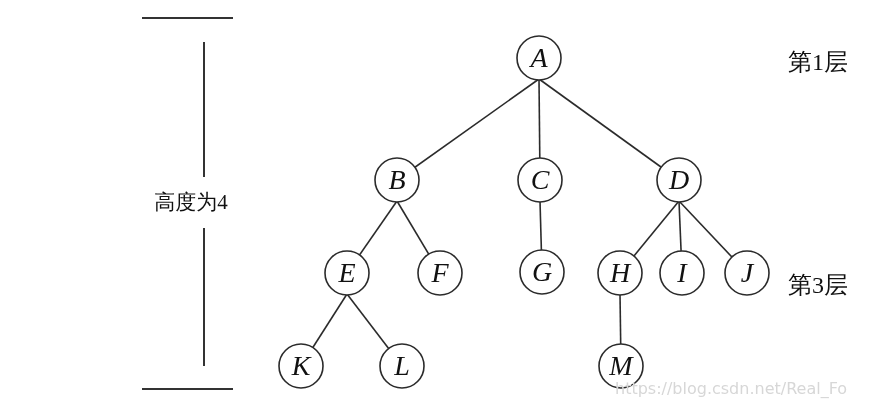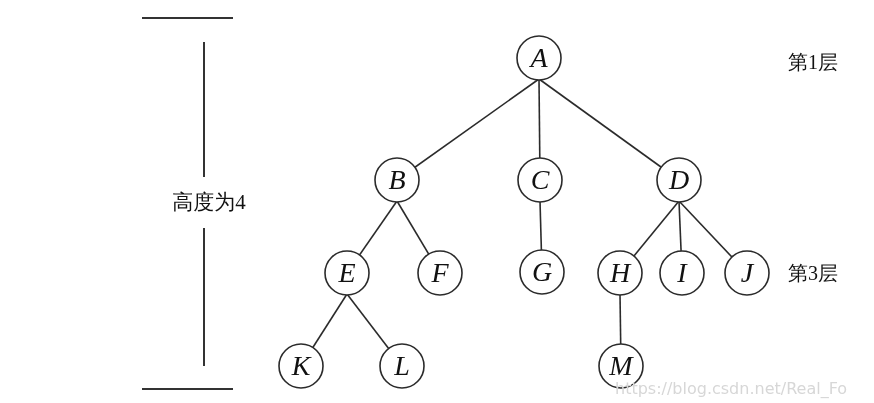--- a/index.html
+++ b/index.html
@@ -50,40 +50,40 @@
   .bracket-line {
     position: absolute;
     width: 2px;
     left: 203px;
     background: #333333;
   }
   .line-upper { top: 42px; height: 135px; }
   .line-lower { top: 228px; height: 138px; }
   .height-label {
     position: absolute;
-    left: 149px;
+    left: 131px;
     top: 190px;
     width: 120px;
     text-align: center;
     font-size: 21px;
     line-height: 24px;
     color: #111111;
   }
   .level-label {
     position: absolute;
     left: 788px;
     width: 80px;
-    font-size: 20px;
+    font-size: 24px;
     line-height: 22px;
     color: #111111;
     white-space: nowrap;
   }
   .lvl-1 { top: 51px; }
   .lvl-2 { top: 169px; }
-  .lvl-3 { top: 262px; }
+  .lvl-3 { top: 274px; }
   .lvl-4 { top: 359px; }
   .watermark {
     position: absolute;
     left: 615px;
     top: 379px;
     font-family: "DejaVu Sans", "Liberation Sans", sans-serif;
     font-size: 16px;
     white-space: nowrap;
   }
 </style>

